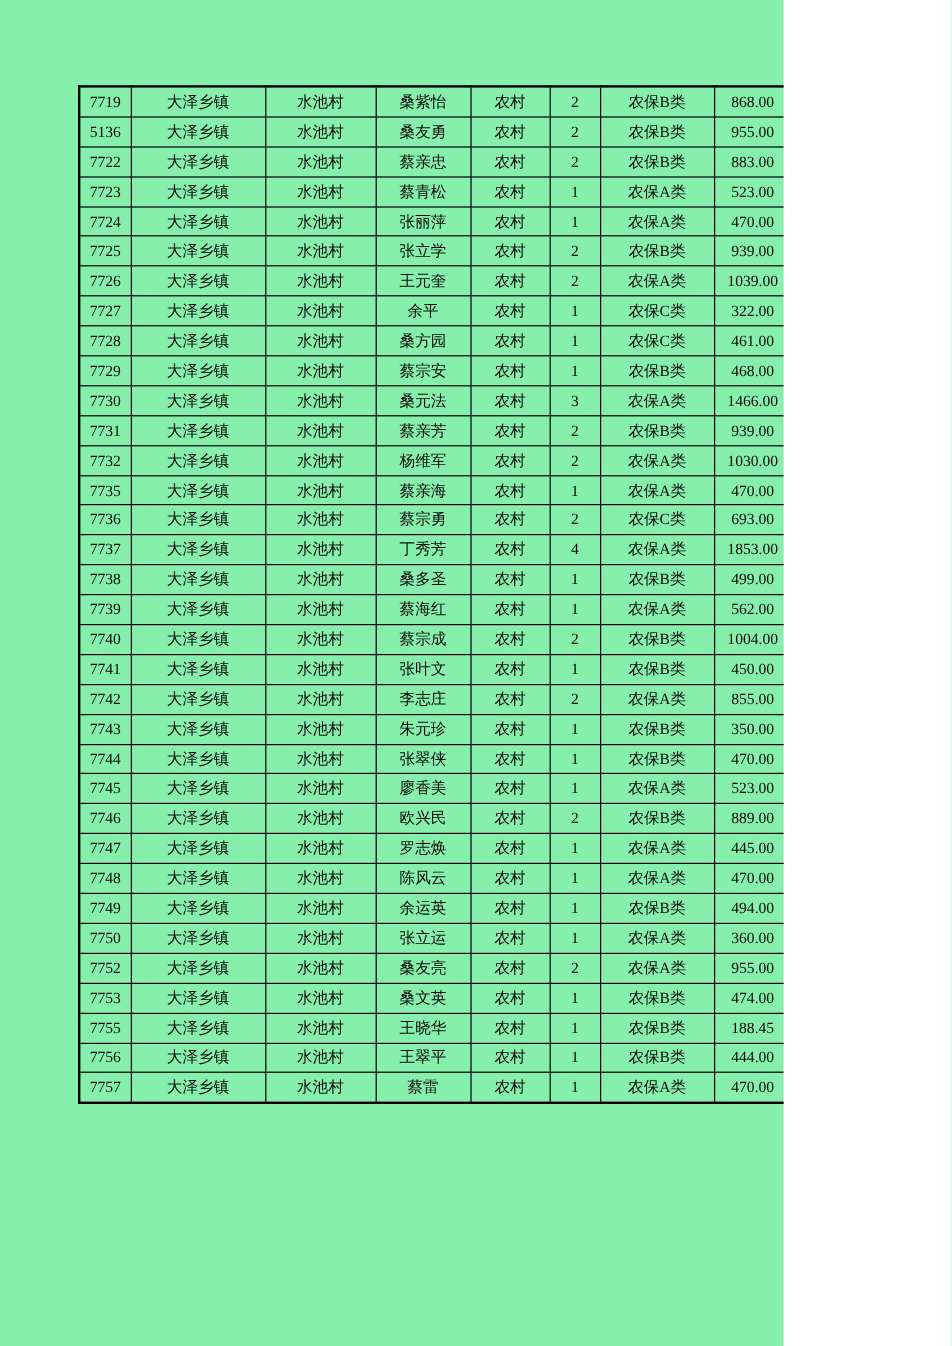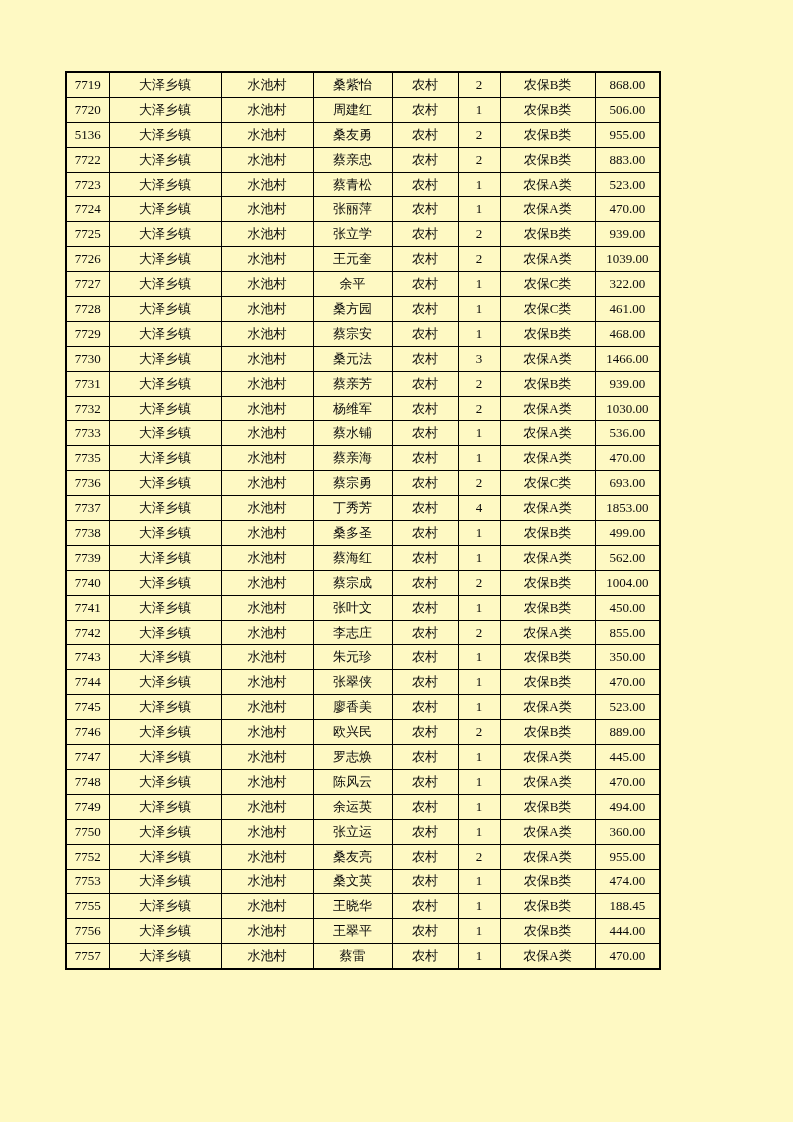--- a/index.html
+++ b/index.html
@@ -7,23 +7,23 @@
     padding: 0;
   }
   body {
     width: 793px;
     height: 1122px;
     background: #ffffff;
     font-family: "Liberation Serif", "DejaVu Serif", serif;
   }
   .page {
     position: relative;
-    width: 793px;
+    width: 653px;
     height: 1122px;
-    background: #fef9c3;
+    background: #86efac;
     overflow: hidden;
   }
   table.roster {
     position: absolute;
     left: 65px;
     top: 71px;
     width: 594px;
     border-collapse: collapse;
     table-layout: fixed;
     border: 2px solid #000000;
@@ -60,30 +60,20 @@
           <td>7719</td>
           <td>大泽乡镇</td>
           <td>水池村</td>
           <td>桑紫怡</td>
           <td>农村</td>
           <td>2</td>
           <td>农保B类</td>
           <td>868.00</td>
         </tr>
         <tr>
-          <td>7720</td>
-          <td>大泽乡镇</td>
-          <td>水池村</td>
-          <td>周建红</td>
-          <td>农村</td>
-          <td>1</td>
-          <td>农保B类</td>
-          <td>506.00</td>
-        </tr>
-        <tr>
           <td>5136</td>
           <td>大泽乡镇</td>
           <td>水池村</td>
           <td>桑友勇</td>
           <td>农村</td>
           <td>2</td>
           <td>农保B类</td>
           <td>955.00</td>
         </tr>
         <tr>
@@ -188,30 +178,20 @@
         </tr>
         <tr>
           <td>7732</td>
           <td>大泽乡镇</td>
           <td>水池村</td>
           <td>杨维军</td>
           <td>农村</td>
           <td>2</td>
           <td>农保A类</td>
           <td>1030.00</td>
-        </tr>
-        <tr>
-          <td>7733</td>
-          <td>大泽乡镇</td>
-          <td>水池村</td>
-          <td>蔡水铺</td>
-          <td>农村</td>
-          <td>1</td>
-          <td>农保A类</td>
-          <td>536.00</td>
         </tr>
         <tr>
           <td>7735</td>
           <td>大泽乡镇</td>
           <td>水池村</td>
           <td>蔡亲海</td>
           <td>农村</td>
           <td>1</td>
           <td>农保A类</td>
           <td>470.00</td>

